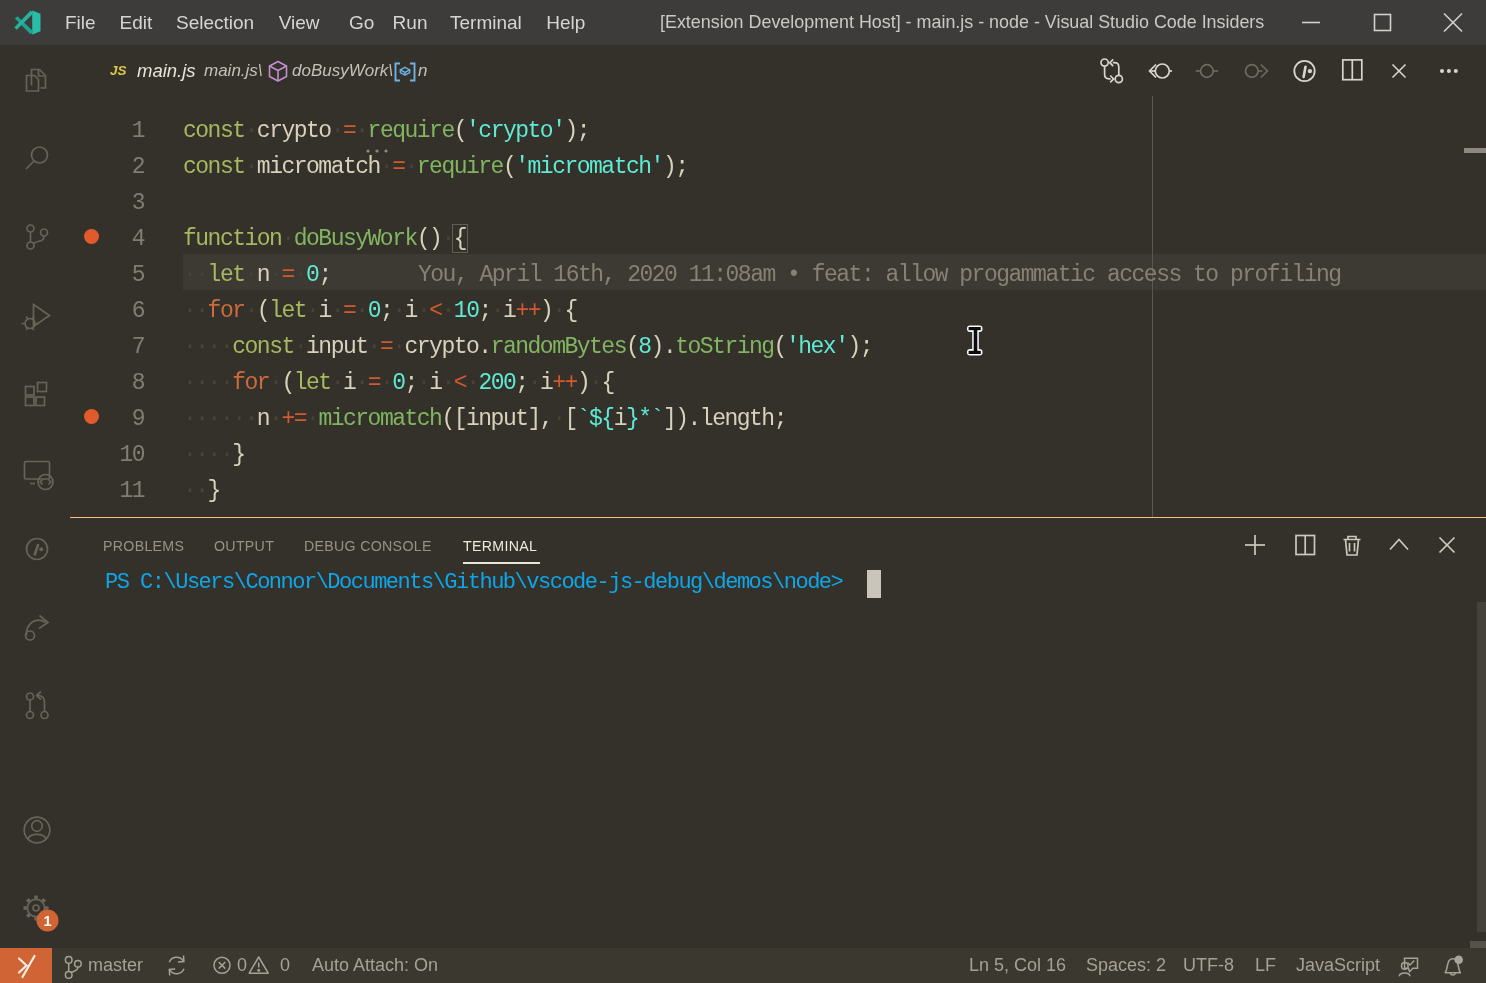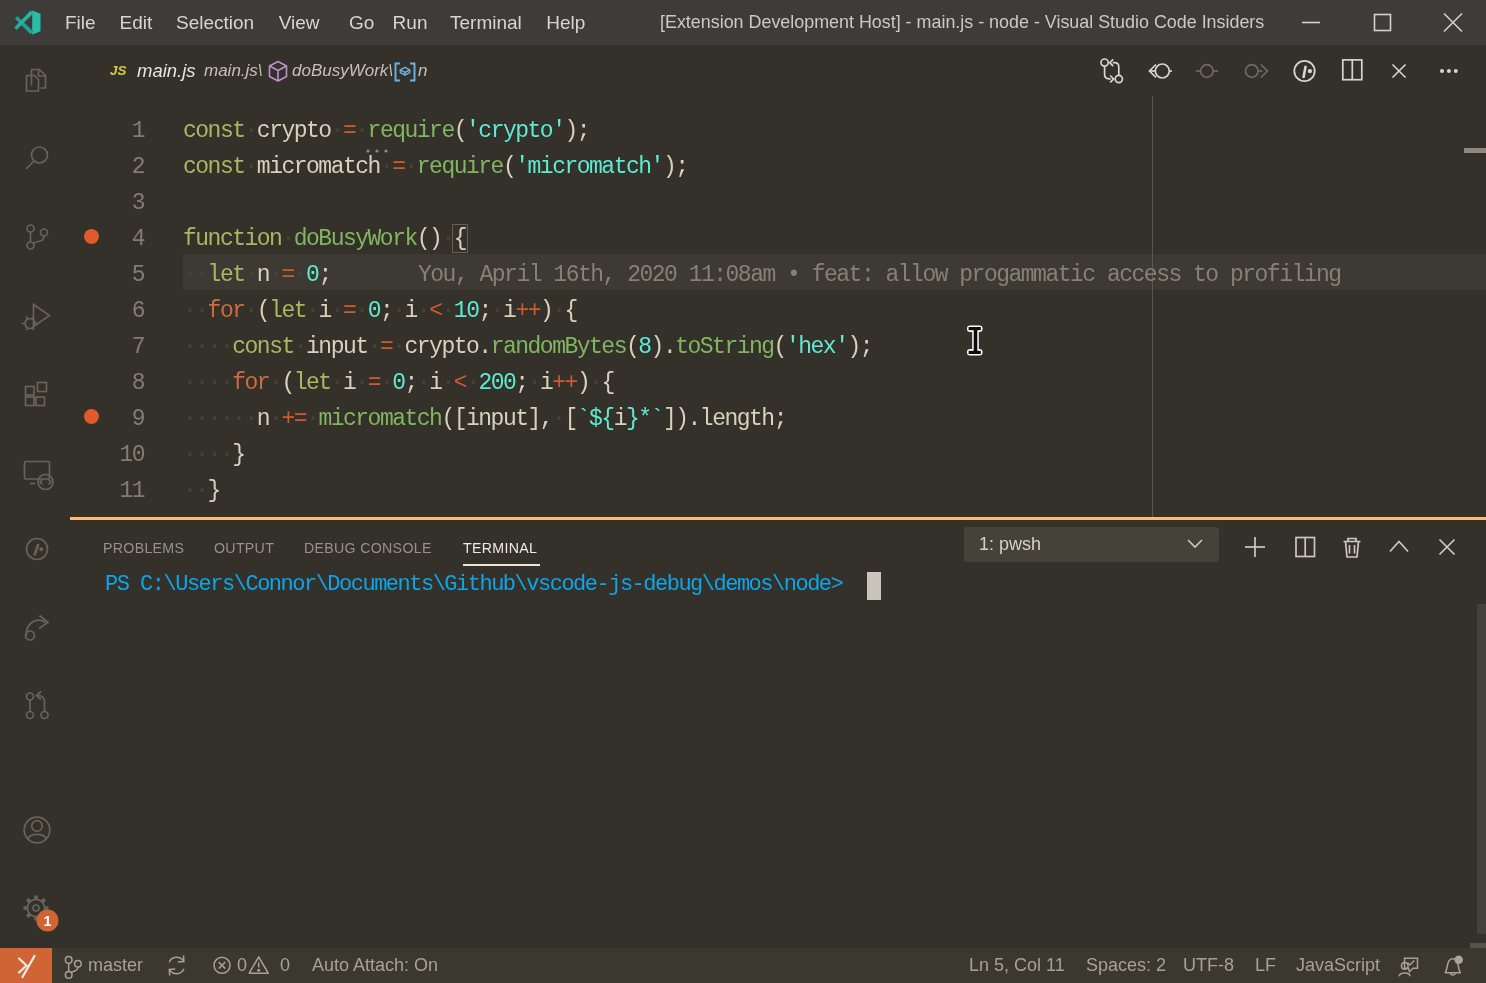--- a/index.html
+++ b/index.html
@@ -26,21 +26,21 @@
     font-family:"Liberation Mono", monospace; font-size:23px; letter-spacing:-1.5px; white-space:pre; color:#d8d1bc; transform:translateY(2.5px); }
   .ln { position:absolute; width:40px; height:36px; line-height:36px; text-align:right;
     font-family:"Liberation Mono", monospace; font-size:23px; letter-spacing:-1.5px; color:#827d72; transform:translateY(2.5px); }
   .k { color:#a8b860; } .f { color:#82b561; } .o { color:#d25a2f; }
   .n { color:#5eead4; } .p { color:#d8d1bc; } .cf { color:#cc6c3e; }
   .w { color:#474337; }
   .blame { color:#868174; }
 
   
   #panel { position:absolute; left:70px; top:517px; width:1416px; height:431px; background:#33312a;
-    border-top:3px solid #fdba74; }
+    border-top:1px solid #fdba74; }
   .ptab { position:absolute; top:8px; height:40px; line-height:40px; font-size:14.2px; letter-spacing:.3px;
     color:#979285; }
   .term { position:absolute; font-family:"Liberation Mono", monospace; font-size:22px; letter-spacing:-1.5px; color:#0ea5e9; }
 
   
   #statusbar { position:absolute; left:0; top:948px; width:1486px; height:35px; background:#3b382f;
     color:#a6a195; font-size:18px; }
   .sbi { position:absolute; top:0; height:35px; line-height:35px; }
 </style>
 </head>
@@ -252,26 +252,20 @@
     <div class="abs" style="left:381.5px;top:128px;width:16px;height:29px;border:1px solid #615e53"></div>
   </div>
 
   <div id="panel">
     <div class="ptab" style="left:33px">PROBLEMS</div>
     <div class="ptab" style="left:144px">OUTPUT</div>
     <div class="ptab" style="left:234px">DEBUG CONSOLE</div>
     <div class="ptab" style="left:393px;color:#eeeade">TERMINAL</div>
     <div class="abs" style="left:393px;top:44px;width:77px;height:2px;background:#e8e4d8"></div>
 
-    <div class="abs" style="left:894px;top:7px;width:255px;height:35px;background:#454238;border-radius:3px">
-      <div class="abs" style="left:15px;top:0;height:35px;line-height:35px;color:#d6d1c6;font-size:18px">1: pwsh</div>
-      <svg class="abs" style="left:222px;top:10px" width="18" height="14" viewBox="0 0 18 14">
-        <polyline points="2,3 9,10 16,3" stroke="#cdc9bf" stroke-width="1.6" fill="none"></polyline>
-      </svg>
-    </div>
 
     <svg class="abs" style="left:0;top:0" width="1416" height="55" viewBox="0 0 1416 55">
       <g stroke="#cdc9bf" stroke-width="1.7" fill="none">
 
         <line x1="1185" y1="17" x2="1185" y2="37"></line>
         <line x1="1175" y1="27" x2="1195" y2="27"></line>
 
         <rect x="1226" y="17.5" width="18.5" height="19"></rect>
         <line x1="1235.2" y1="17.5" x2="1235.2" y2="36.5"></line>
 
@@ -291,21 +285,21 @@
     <div class="abs" style="left:1407px;top:84px;width:9px;height:330px;background:#45423b"></div>
     <div class="abs" style="left:1400px;top:423px;width:16px;height:7px;background:#55524a"></div>
   </div>
 
   <div id="statusbar">
     <div class="abs" style="left:0;top:0;width:52px;height:35px;background:#d06434"></div>
     <div class="sbi" style="left:88px">master</div>
     <div class="sbi" style="left:237px">0</div>
     <div class="sbi" style="left:280px">0</div>
     <div class="sbi" style="left:312px">Auto Attach: On</div>
-    <div class="sbi" style="left:969px">Ln 5, Col 11</div>
+    <div class="sbi" style="left:969px">Ln 5, Col 16</div>
     <div class="sbi" style="left:1086px">Spaces: 2</div>
     <div class="sbi" style="left:1183px">UTF-8</div>
     <div class="sbi" style="left:1255px">LF</div>
     <div class="sbi" style="left:1296px">JavaScript</div>
     <svg class="abs" style="left:0;top:0" width="1486" height="35" viewBox="0 0 1486 35">
       <g stroke="#f3ede6" stroke-width="2.2" fill="none" stroke-linecap="round">
         <polyline points="19,10.5 26.5,17.5 19,24.5"></polyline>
         <line x1="22.5" y1="29" x2="34.5" y2="8"></line>
       </g>
       <g stroke="#a6a195" stroke-width="1.5" fill="none">

